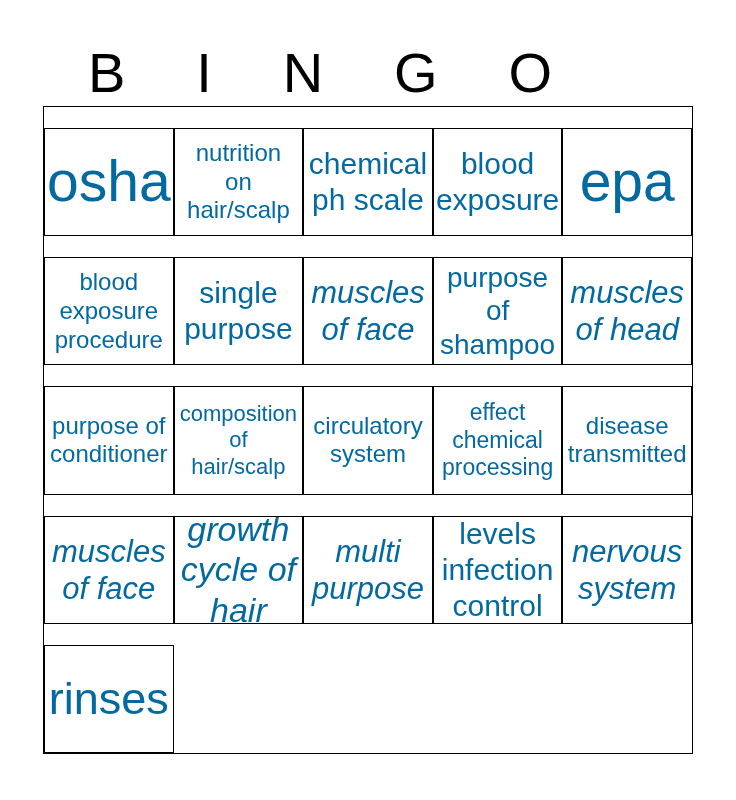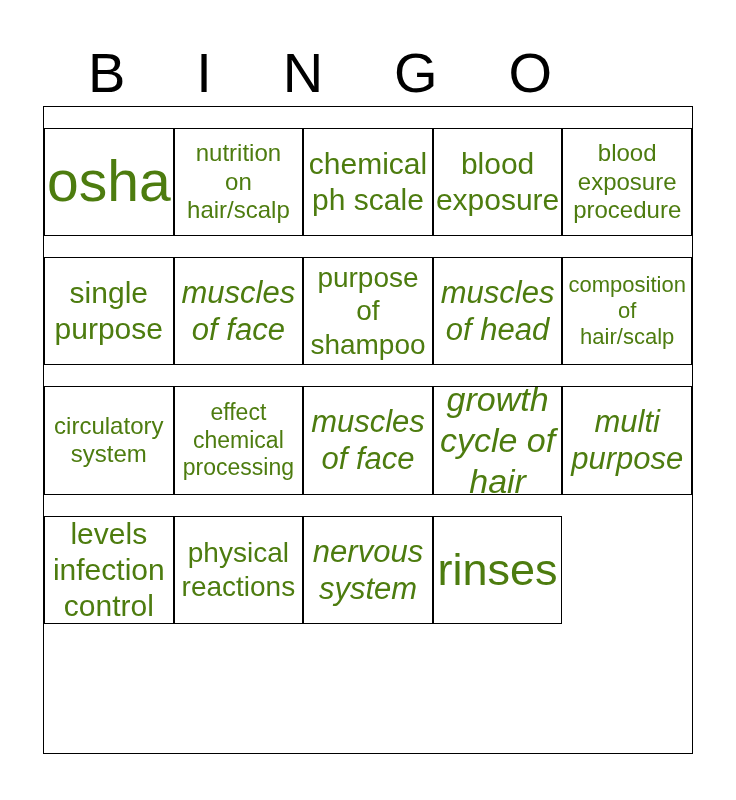--- a/index.html
+++ b/index.html
@@ -44,21 +44,21 @@
     box-sizing: border-box;
     border: 1px solid #000000;
     display: flex;
     align-items: center;
     justify-content: center;
     text-align: center;
     white-space: pre-line;
     line-height: 1.2;
     overflow: hidden;
     padding: 0 1px;
-    color: #4d7c0f;
+    color: #0369a1;
     background: #ffffff;
     margin-top: 21px;
   }
   .f57 { font-size: 57px; line-height: 1.05; }
   .f48 { font-size: 48px; line-height: 1.05; }
   .f45 { font-size: 45px; line-height: 1.05; text-align: right; }
   .f34 { font-size: 34px; font-style: italic; }
   .f31 { font-size: 31px; font-style: italic; }
   .f30 { font-size: 30px; }
   .f28 { font-size: 28px; }
@@ -83,53 +83,56 @@
   <div class="bingo-grid">
     <div class="cell f57">osha</div>
     <div class="cell f26">nutrition
 on
 hair/scalp</div>
     <div class="cell f30">chemical
 ph scale</div>
     <div class="cell f30">blood
 exposure</div>
 
+    <div class="cell f57">epa</div>
     <div class="cell f26">blood
 exposure
 procedure</div>
     <div class="cell f30">single
 purpose</div>
     <div class="cell f31">muscles
 of face</div>
     <div class="cell f28">purpose
 of
 shampoo</div>
 
     <div class="cell f31">muscles
 of head</div>
+    <div class="cell f24">purpose of
+conditioner</div>
     <div class="cell f22">composition
 of
 hair/scalp</div>
     <div class="cell f26">circulatory
 system</div>
 
     <div class="cell f23">effect
 chemical
 processing</div>
+    <div class="cell f24">disease
+transmitted</div>
     <div class="cell f31">muscles
 of face</div>
     <div class="cell f34">growth
 cycle of
 hair</div>
 
     <div class="cell f31">multi
 purpose</div>
     <div class="cell f30">levels
 infection
 control</div>
-    <div class="cell f28">physical
-reactions</div>
     <div class="cell f31">nervous
 system</div>
     <div class="cell f45">rinses</div>
   </div>
 
 </div>
 
 </body></html>

